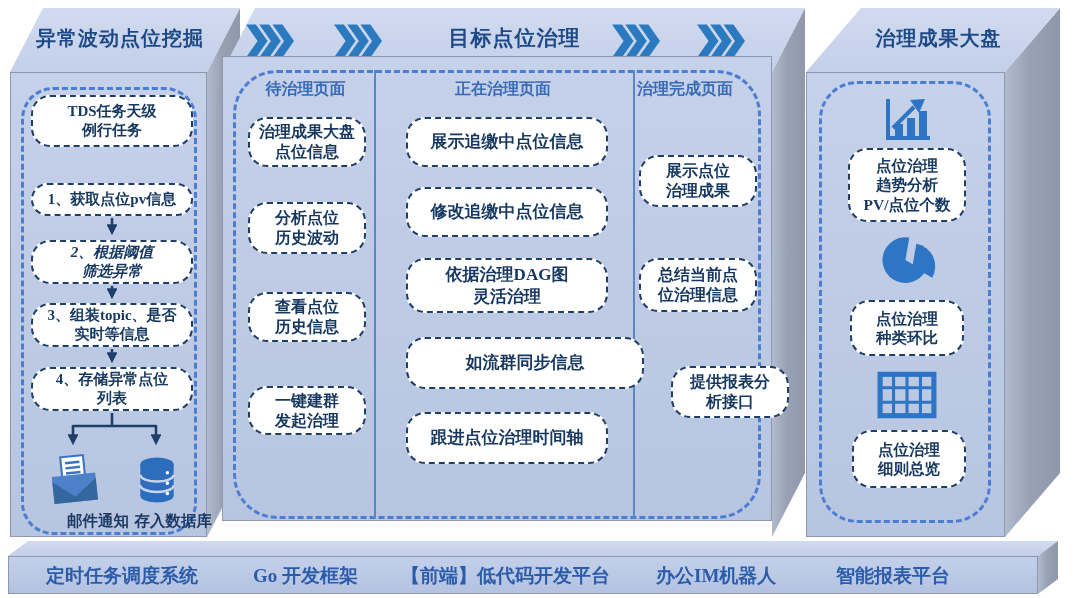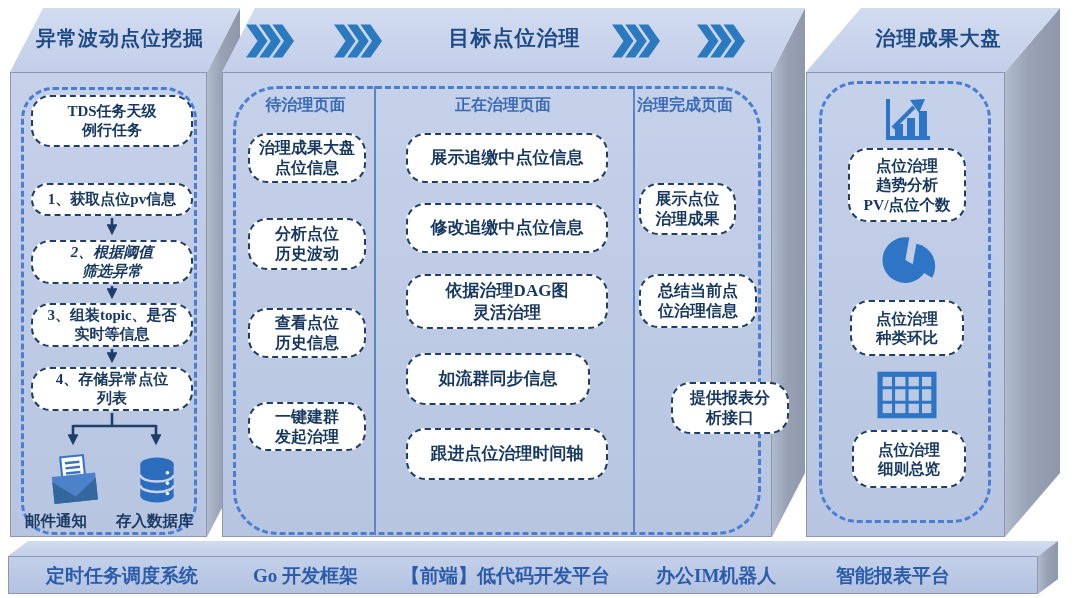--- a/index.html
+++ b/index.html
@@ -41,21 +41,21 @@
     white-space:pre-line; padding:2px;
   }
   .fs15 { font-size:15px; } .fs16 { font-size:16px; } .fs17 { font-size:17px; }
   .col-header {
     position:absolute; color:#3a6bb7; font-weight:700; font-size:16px;
     text-align:center; white-space:nowrap;
   }
   .divider { position:absolute; width:2px; background:#5c85c8; }
   .icon-label {
     position:absolute; color:#1c3a63; font-weight:700; font-size:15.5px;
-    text-align:left; white-space:nowrap;
+    text-align:right; white-space:nowrap;
   }
   
   .bar-front {
     position:absolute; background:linear-gradient(180deg,#c3d0ea 0%,#b3c2e0 100%);
     border:1px solid #8e97ad;
   }
   .bar-label {
     position:absolute; top:0; line-height:37px; font-size:19px;
     font-weight:700; color:#2b5caa; white-space:nowrap;
   }
@@ -164,21 +164,21 @@
       </g>
     </svg>
     <svg class="abs" style="left:475px;top:13px;" width="48" height="40" viewBox="0 0 58 40">
       <g fill="#2b7abf">
         <polygon points="0,0 12,0 26,20 12,40 0,40 14,20"></polygon>
         <polygon points="16,0 28,0 42,20 28,40 16,40 30,20"></polygon>
         <polygon points="32,0 44,0 58,20 44,40 32,40 46,20"></polygon>
       </g>
     </svg>
   </div>
-  <div class="front" style="left:222px;top:72px;width:550px;height:465px;text-decoration:underline;">
+  <div class="front" style="left:222px;top:56px;width:550px;height:465px;text-decoration:underline;">
     <div class="dashed-container" style="left:10px;top:13px;width:528px;height:449px;border-radius:44px;"></div>
     <div class="divider" style="left:151px;top:13px;height:449px;"></div>
     <div class="divider" style="left:410px;top:13px;height:449px;"></div>
 
     <div class="col-header" style="left:20px;top:22px;width:125px;">待治理页面</div>
     <div class="col-header" style="left:195px;top:22px;width:170px;">正在治理页面</div>
     <div class="col-header" style="left:402px;top:22px;width:120px;">治理完成页面</div>
 
     <div class="wbox fs16" style="left:25px;top:60px;width:118px;height:50px;">治理成果大盘
 点位信息</div>
@@ -186,24 +186,24 @@
 历史波动</div>
     <div class="wbox fs16" style="left:25px;top:235px;width:118px;height:50px;">查看点位
 历史信息</div>
     <div class="wbox fs16" style="left:25px;top:329px;width:118px;height:49px;">一键建群
 发起治理</div>
 
     <div class="wbox fs17" style="left:183px;top:60px;width:202px;height:50px;">展示追缴中点位信息</div>
     <div class="wbox fs17" style="left:183px;top:130px;width:202px;height:50px;">修改追缴中点位信息</div>
     <div class="wbox fs17" style="left:183px;top:201px;width:202px;height:55px;">依据治理DAG图
 灵活治理</div>
-    <div class="wbox fs17" style="left:183px;top:280px;width:184px;height:52px;">如流群同步信息</div>
+    <div class="wbox fs17" style="left:183px;top:280px;width:238px;height:52px;">如流群同步信息</div>
     <div class="wbox fs17" style="left:183px;top:355px;width:202px;height:52px;">跟进点位治理时间轴</div>
 
-    <div class="wbox fs16" style="left:416px;top:98px;width:97px;height:52px;margin-top:12px;">展示点位
+    <div class="wbox fs16" style="left:416px;top:98px;width:118px;height:52px;">展示点位
 治理成果</div>
     <div class="wbox fs16" style="left:416px;top:201px;width:118px;height:54px;">总结当前点
 位治理信息</div>
     <div class="wbox fs16" style="left:416px;top:309px;width:118px;height:52px;margin-left:32px;">提供报表分
 析接口</div>
   </div>
 
   <div class="sideface" style="left:1005px;top:8px;width:55px;height:529px;
               clip-path:polygon(0px 64px,55px 0px,55px 465px,0px 529px);"></div>
   <div class="topface" style="left:806px;top:8px;width:266px;height:64px;

